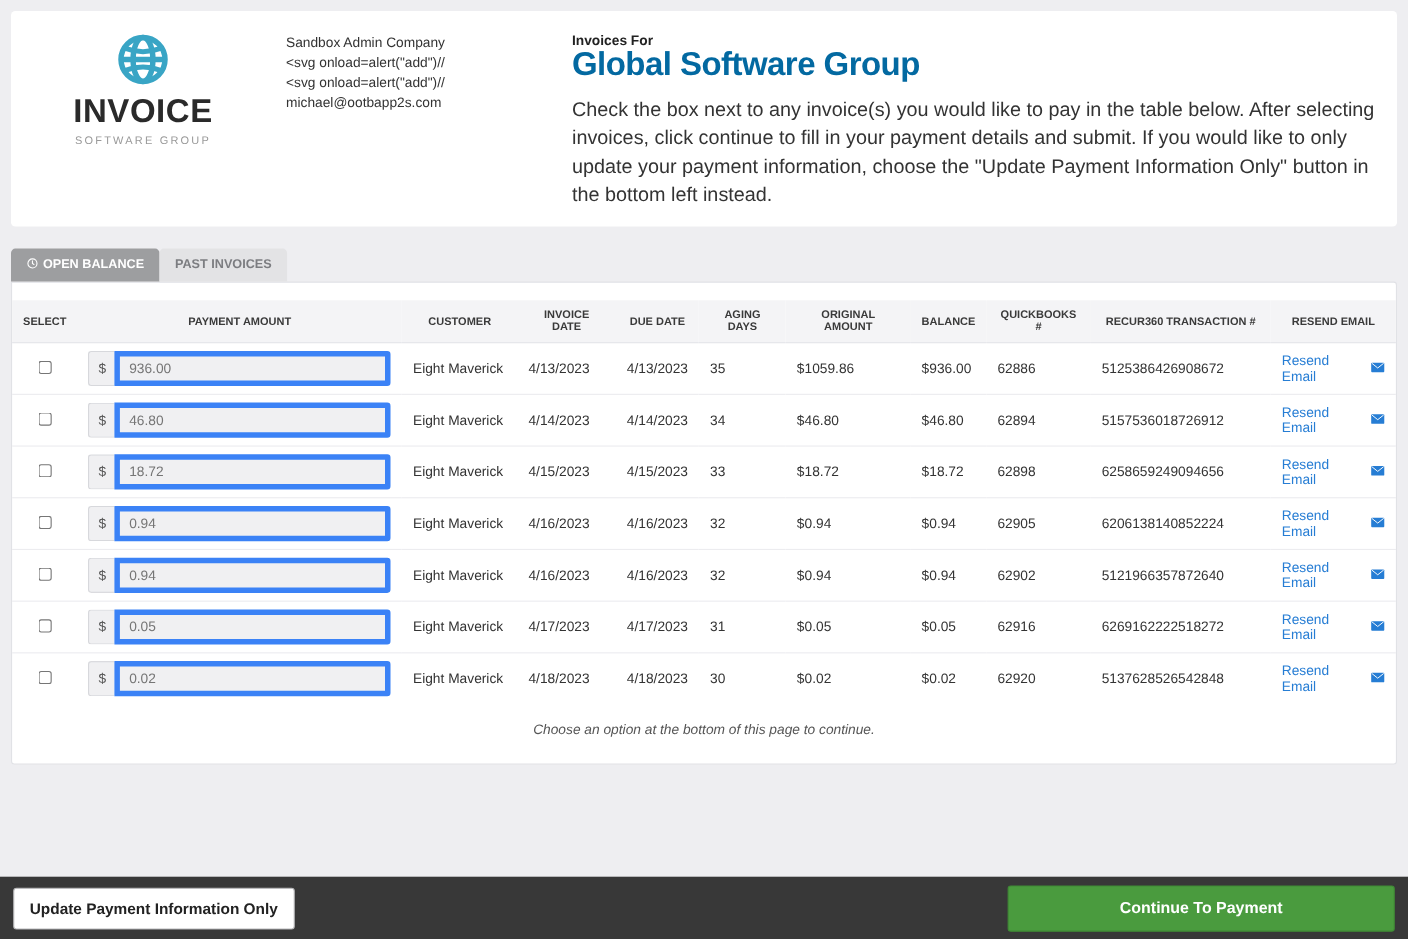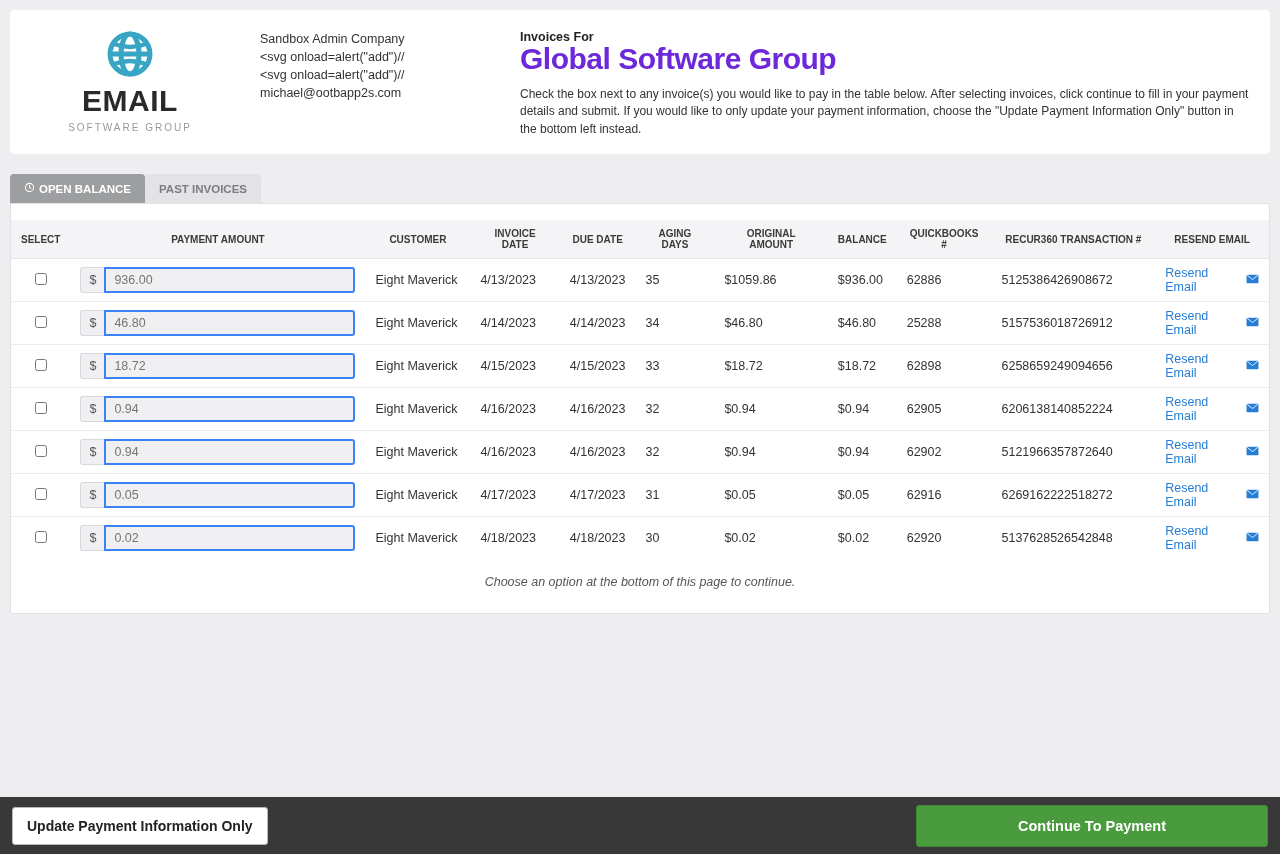--- a/index.html
+++ b/index.html
@@ -55,26 +55,26 @@
 }
 .invoices-for-label {
   font-size: 12.5px;
   font-weight: 700;
   color: #222;
 }
 .invoices-for-title {
   font-family: "Helvetica Neue", Arial, sans-serif;
   font-size: 30px;
   font-weight: 800;
-  color: #6d28d9;
+  color: #0369a1;
   margin-top: -2px;
   letter-spacing: -0.5px;
 }
 .invoices-for-desc {
-  font-size: 12px;
+  font-size: 18px;
   color: #333;
   margin-top: 10px;
   line-height: 1.45;
 }
 .tabs {
   margin: 20px 10px 0 10px;
   display: flex;
 }
 .tab {
   font-size: 11.5px;
@@ -155,21 +155,21 @@
   border-right: none;
   border-radius: 3px 0 0 3px;
   padding: 4px 8px;
   font-size: 12.5px;
   color: #555;
   display: flex;
   align-items: center;
 }
 .amount-input {
   flex: 1;
-  border: 2px solid #3b82f6;
+  border: 5px solid #3b82f6;
   background: #f0f0f2;
   border-radius: 0 3px 3px 0;
   padding: 4px 8px;
   font-size: 12.5px;
   color: #999;
 }
 .resend-link {
   color: #267dd4;
   cursor: pointer;
   display: inline-flex;
@@ -226,21 +226,21 @@
   <div class="logo-block">
     <span class="globe-icon">
       <svg width="48" height="48" viewBox="0 0 48 48">
         <circle cx="24" cy="24" r="20" fill="none" stroke="#39a5c5" stroke-width="5"></circle>
         <ellipse cx="24" cy="24" rx="9" ry="20" fill="none" stroke="#39a5c5" stroke-width="5"></ellipse>
         <line x1="4" y1="24" x2="44" y2="24" stroke="#39a5c5" stroke-width="5"></line>
         <path d="M 8 14 Q 24 20 40 14" fill="none" stroke="#39a5c5" stroke-width="4.5"></path>
         <path d="M 8 34 Q 24 28 40 34" fill="none" stroke="#39a5c5" stroke-width="4.5"></path>
       </svg>
     </span>
-    <div class="logo-text">EMAIL</div>
+    <div class="logo-text">INVOICE</div>
     <div class="logo-sub">SOFTWARE GROUP</div>
   </div>
   <div class="company-info">
     <div>Sandbox Admin Company</div>
     <div>&lt;svg onload=alert("add")//</div>
     <div>&lt;svg onload=alert("add")//</div>
     <div>michael@ootbapp2s.com</div>
   </div>
   <div class="invoices-for">
     <div class="invoices-for-label">Invoices For</div>
@@ -310,21 +310,21 @@
               <span class="dollar-prefix">$</span>
               <input class="amount-input" value="" placeholder="46.80" style="">
             </div>
           </td>
           <td>Eight Maverick</td>
           <td>4/14/2023</td>
           <td>4/14/2023</td>
           <td>34</td>
           <td>$46.80</td>
           <td>$46.80</td>
-          <td>25288</td>
+          <td>62894</td>
           <td>5157536018726912</td>
           <td><span class="resend-link">Resend Email <span><svg class="mail-icon" viewBox="0 0 24 18">
                   <rect x="1" y="1" width="22" height="16" rx="1.5" fill="#267dd4"></rect>
                   <path d="M2 2l10 8 10-8" fill="none" stroke="#fff" stroke-width="1.6"></path>
                 </svg></span></span></td>
         </tr>
         <tr>
           <td class="col-select"><input type="checkbox" style=""></td>
           <td class="col-payment">
             <div class="amount-input-wrap">

